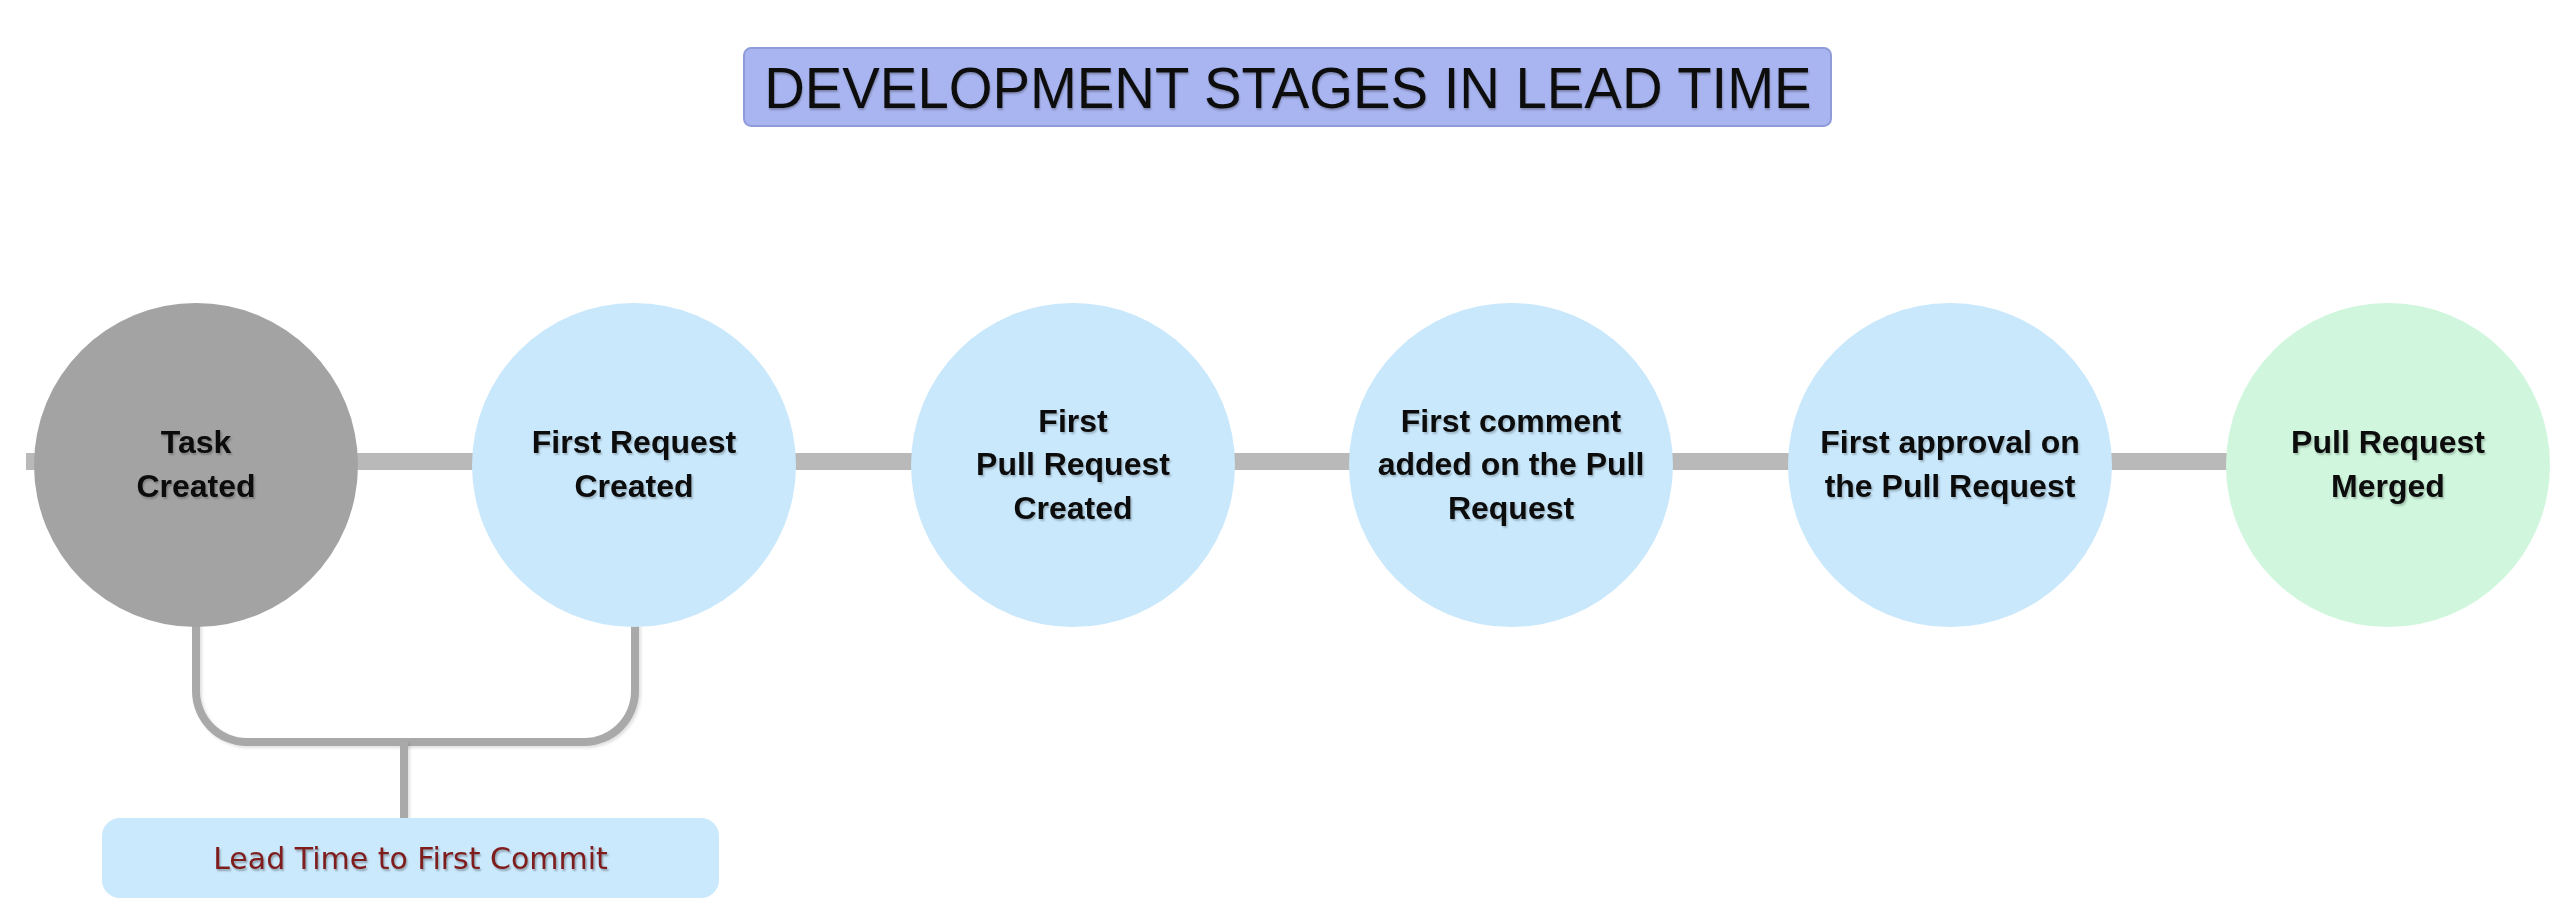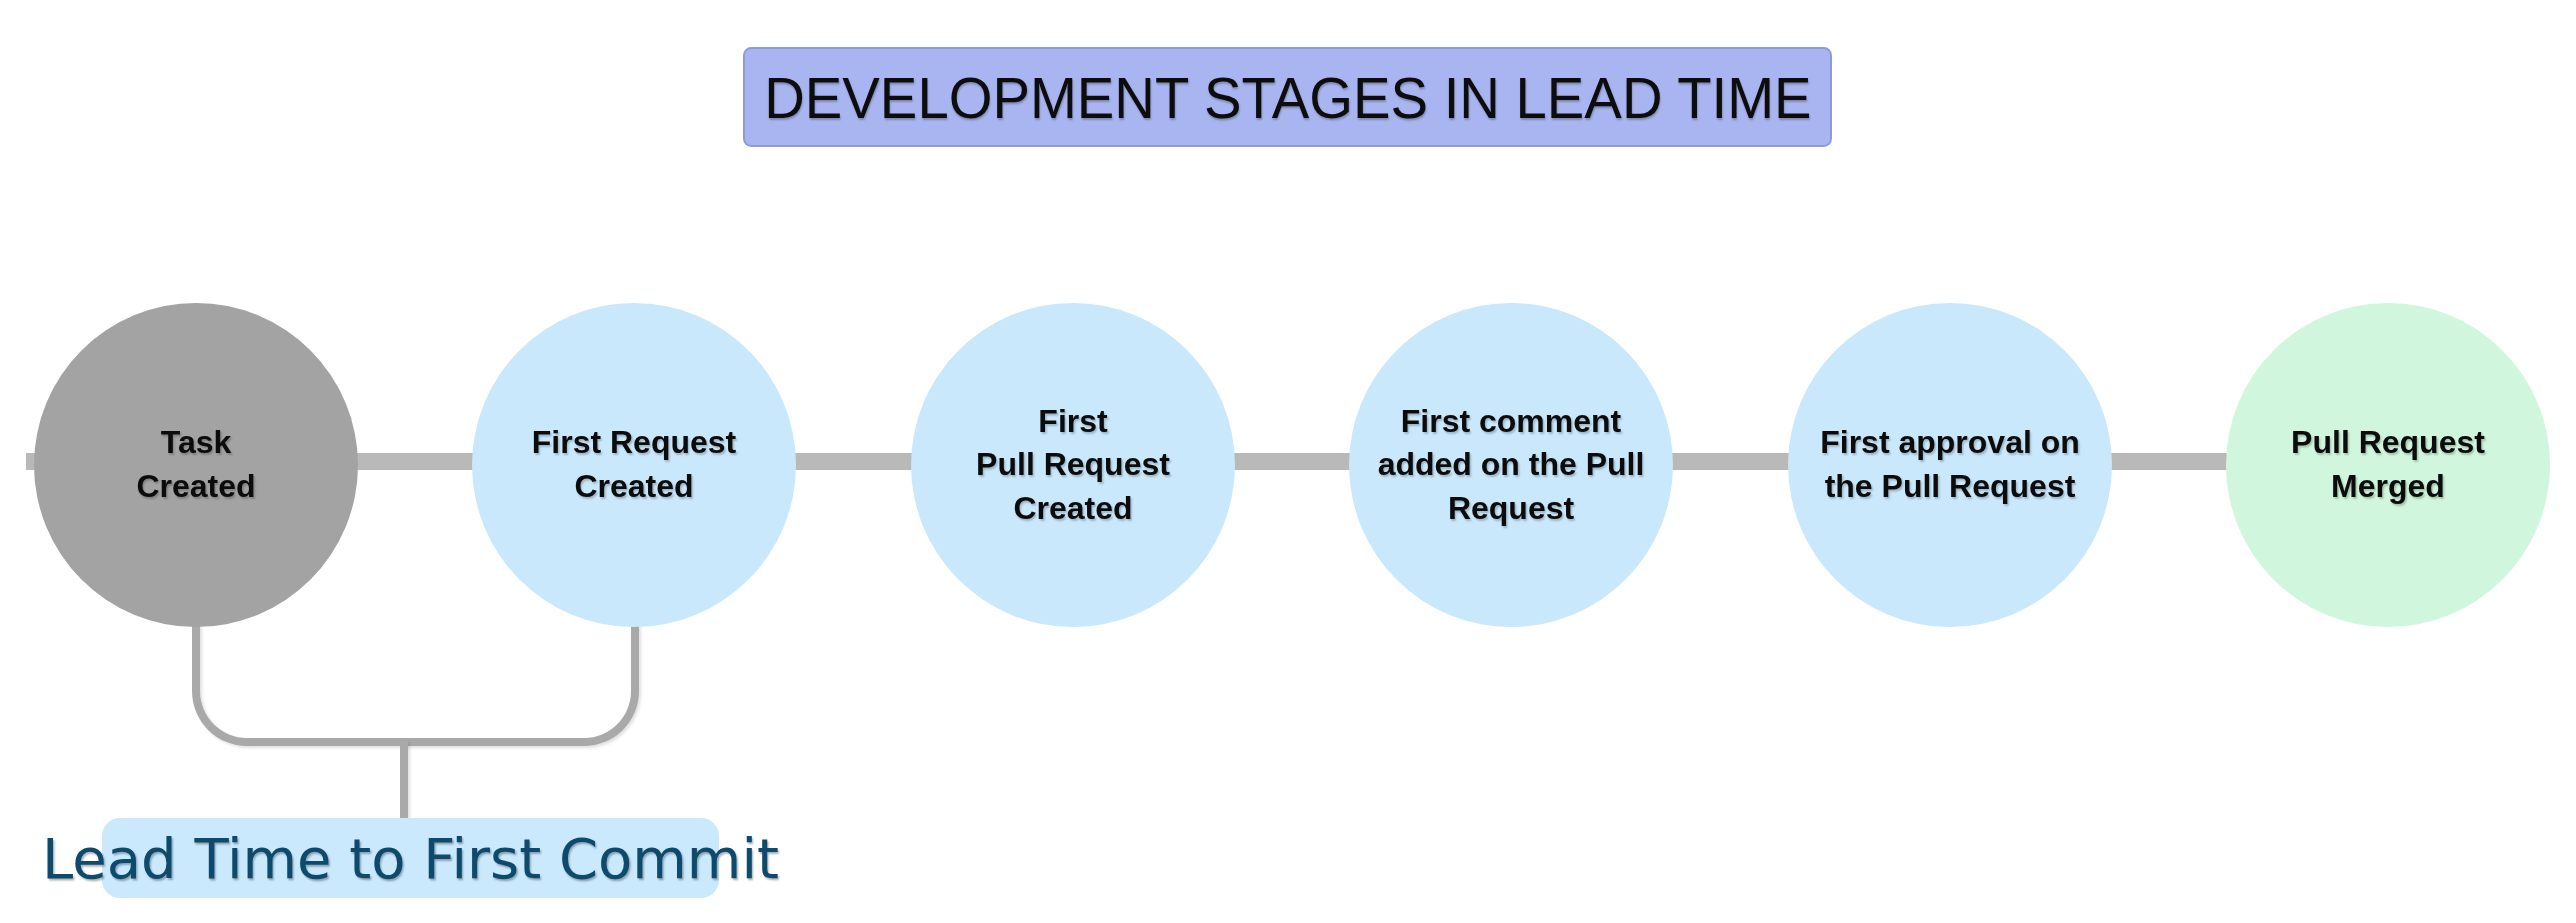--- a/index.html
+++ b/index.html
@@ -9,21 +9,21 @@
     font-family: "Liberation Sans", "DejaVu Sans", sans-serif;
     position: relative;
     overflow: hidden;
   }
   .canvas { position: absolute; inset: 0; }
 
   
   .title-box {
     position: absolute;
     left: 743px; top: 47px;
-    width: 1089px; height: 100px;
+    width: 1089px; height: 80px;
     border-radius: 8.2px;
     border: 2.1px solid rgba(95, 105, 175, 0.35);
     display: flex; align-items: center; justify-content: center;
   }
   .title-text {
     font-size: 58px;
     font-weight: 500;
     letter-spacing: 0px;
     color: #0d0d0d;
     text-shadow: 0.7px 2.1px 2.1px rgba(0,0,0,0.25);
@@ -91,23 +91,23 @@
   .annotation-box {
     position: absolute;
     left: 102px; top: 818px;
     width: 617px; height: 80px;
     border-radius: 18px;
     display: flex; align-items: center; justify-content: center;
     z-index: 1;
   }
   .annotation-text {
     font-family: cursive, "DejaVu Sans", sans-serif;
-    font-size: 56px;
+    font-size: 30px;
     font-weight: 500;
-    color: #0c4a6e;
+    color: #7f1d1d;
     white-space: nowrap;
     text-shadow: 1.4px 2.1px 2.1px rgba(0,0,0,0.30);
   }
 </style>
 </head>
 <body>
 
 <div class="canvas">
 
   <div class="title-box" style="background: rgb(169, 181, 240);">

